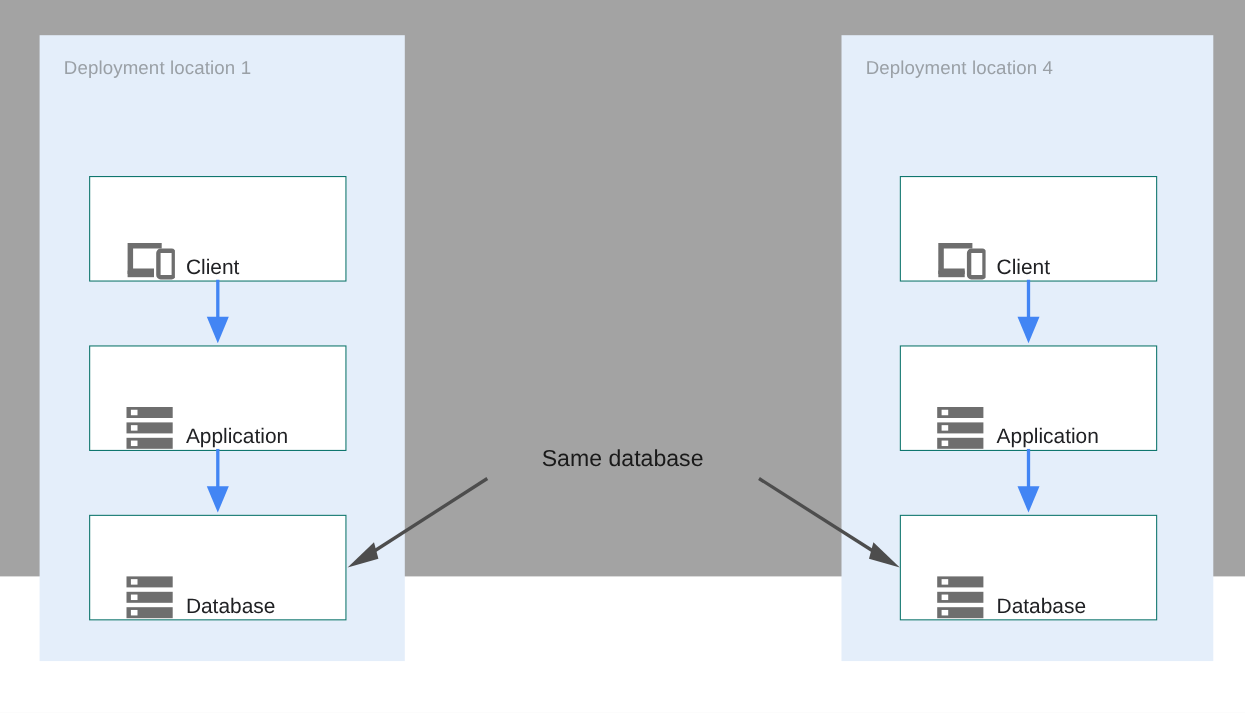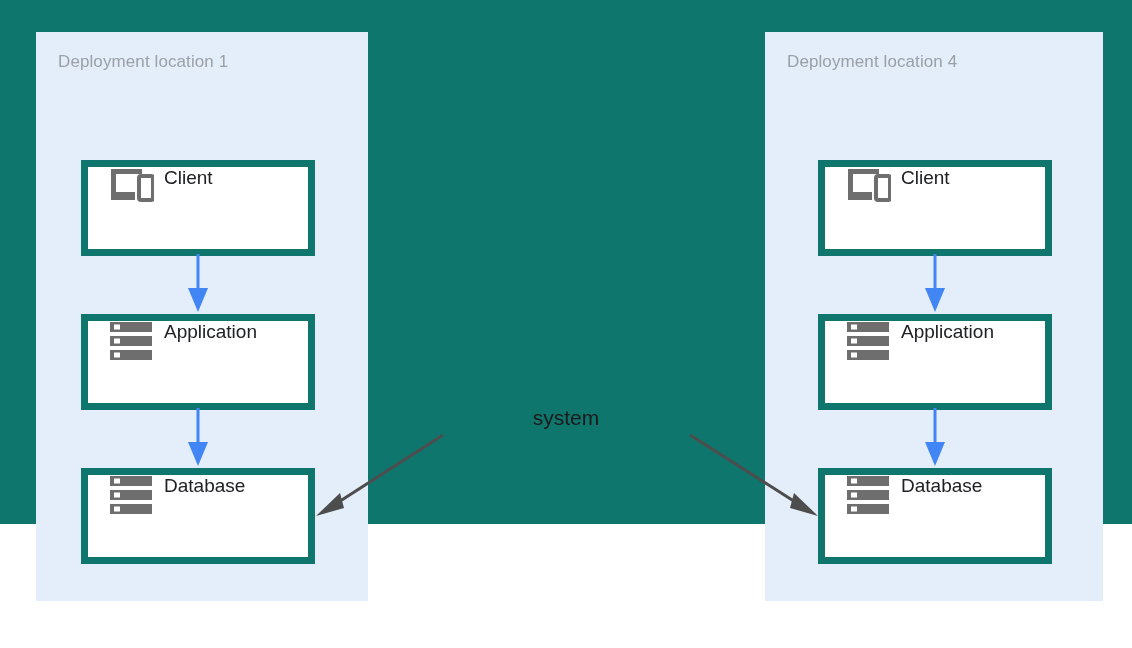--- a/index.html
+++ b/index.html
@@ -14,21 +14,21 @@
     font-family: "Liberation Sans", sans-serif;
     overflow: hidden;
   }
 
   #canvas {
     position: absolute;
     left: 0;
     top: 0;
     width: 1132px;
     height: 524px;
-    background: #0f766e;
+    background: #a3a3a3;
   }
 
   
   .panel {
     position: absolute;
     background: #E4EEFA;
   }
   #panel-left  { left: 36px;  top: 32px; width: 332px; height: 569px; }
   #panel-right { left: 765px; top: 32px; width: 338px; height: 569px; }
 
@@ -39,24 +39,25 @@
     font-size: 17px;
     color: #9AA0A6;
     white-space: nowrap;
     letter-spacing: 0.1px;
   }
 
   
   .node {
     position: absolute;
     background: #ffffff;
-    border: 7px solid #0f766e;
+    border: 1px solid #0f766e;
     box-sizing: border-box;
     display: flex;
-    align-items: flex-start;
+    align-items: flex-end;
+    padding-left: 11px;
   }
   .node-label {
     font-size: 19px;
     color: #202124;
     white-space: nowrap;
   }
 
   
   #node-l-client   { left: 81px;  top: 160px; width: 234px; height: 96px; }
   #node-l-app      { left: 81px;  top: 314px; width: 234px; height: 96px; }
@@ -223,16 +224,16 @@
       <polygon points="316,516 344,508 340,493" fill="#4D4D4D"></polygon>
     </g>
 
     <g>
       <line x1="690" y1="435" x2="800" y2="505" stroke="#4D4D4D" stroke-width="3"></line>
       <polygon points="818,516 790,508 794,493" fill="#4D4D4D"></polygon>
     </g>
   </svg>
 
   <div id="annotation">
-    <div>system</div>
+    <div>Same database</div>
   </div>
 
 </div>
 
 </body></html>

